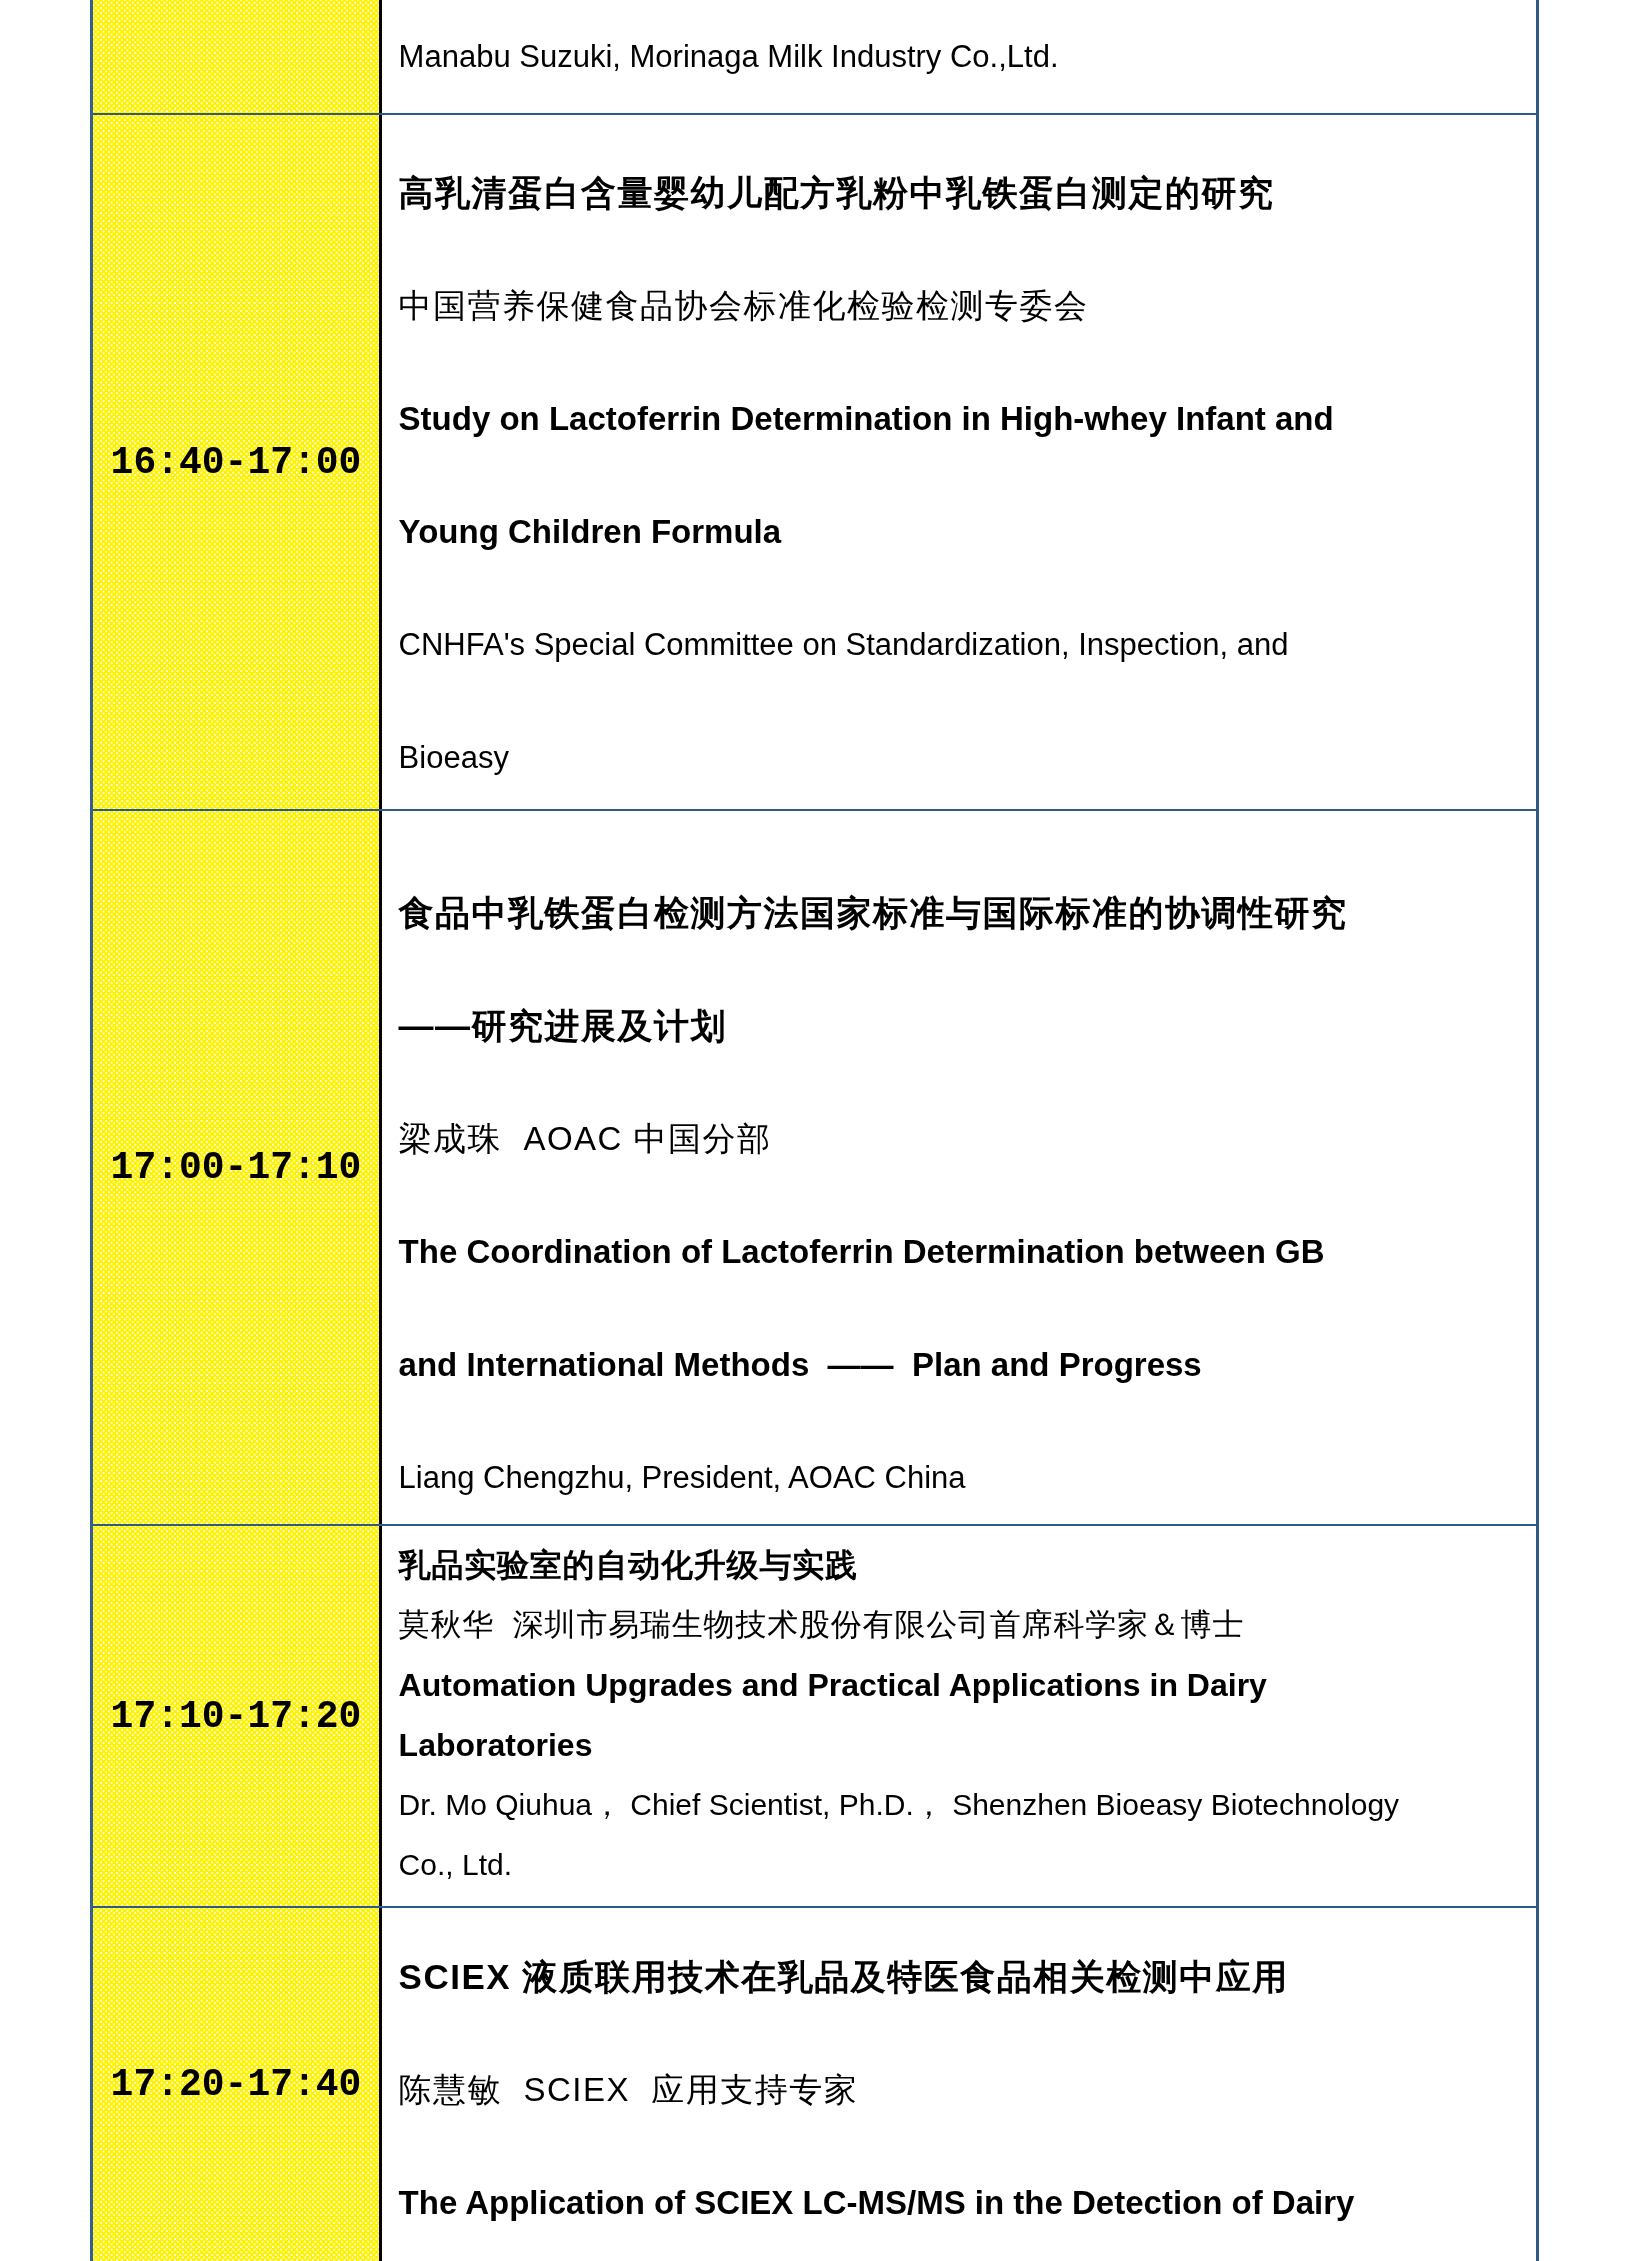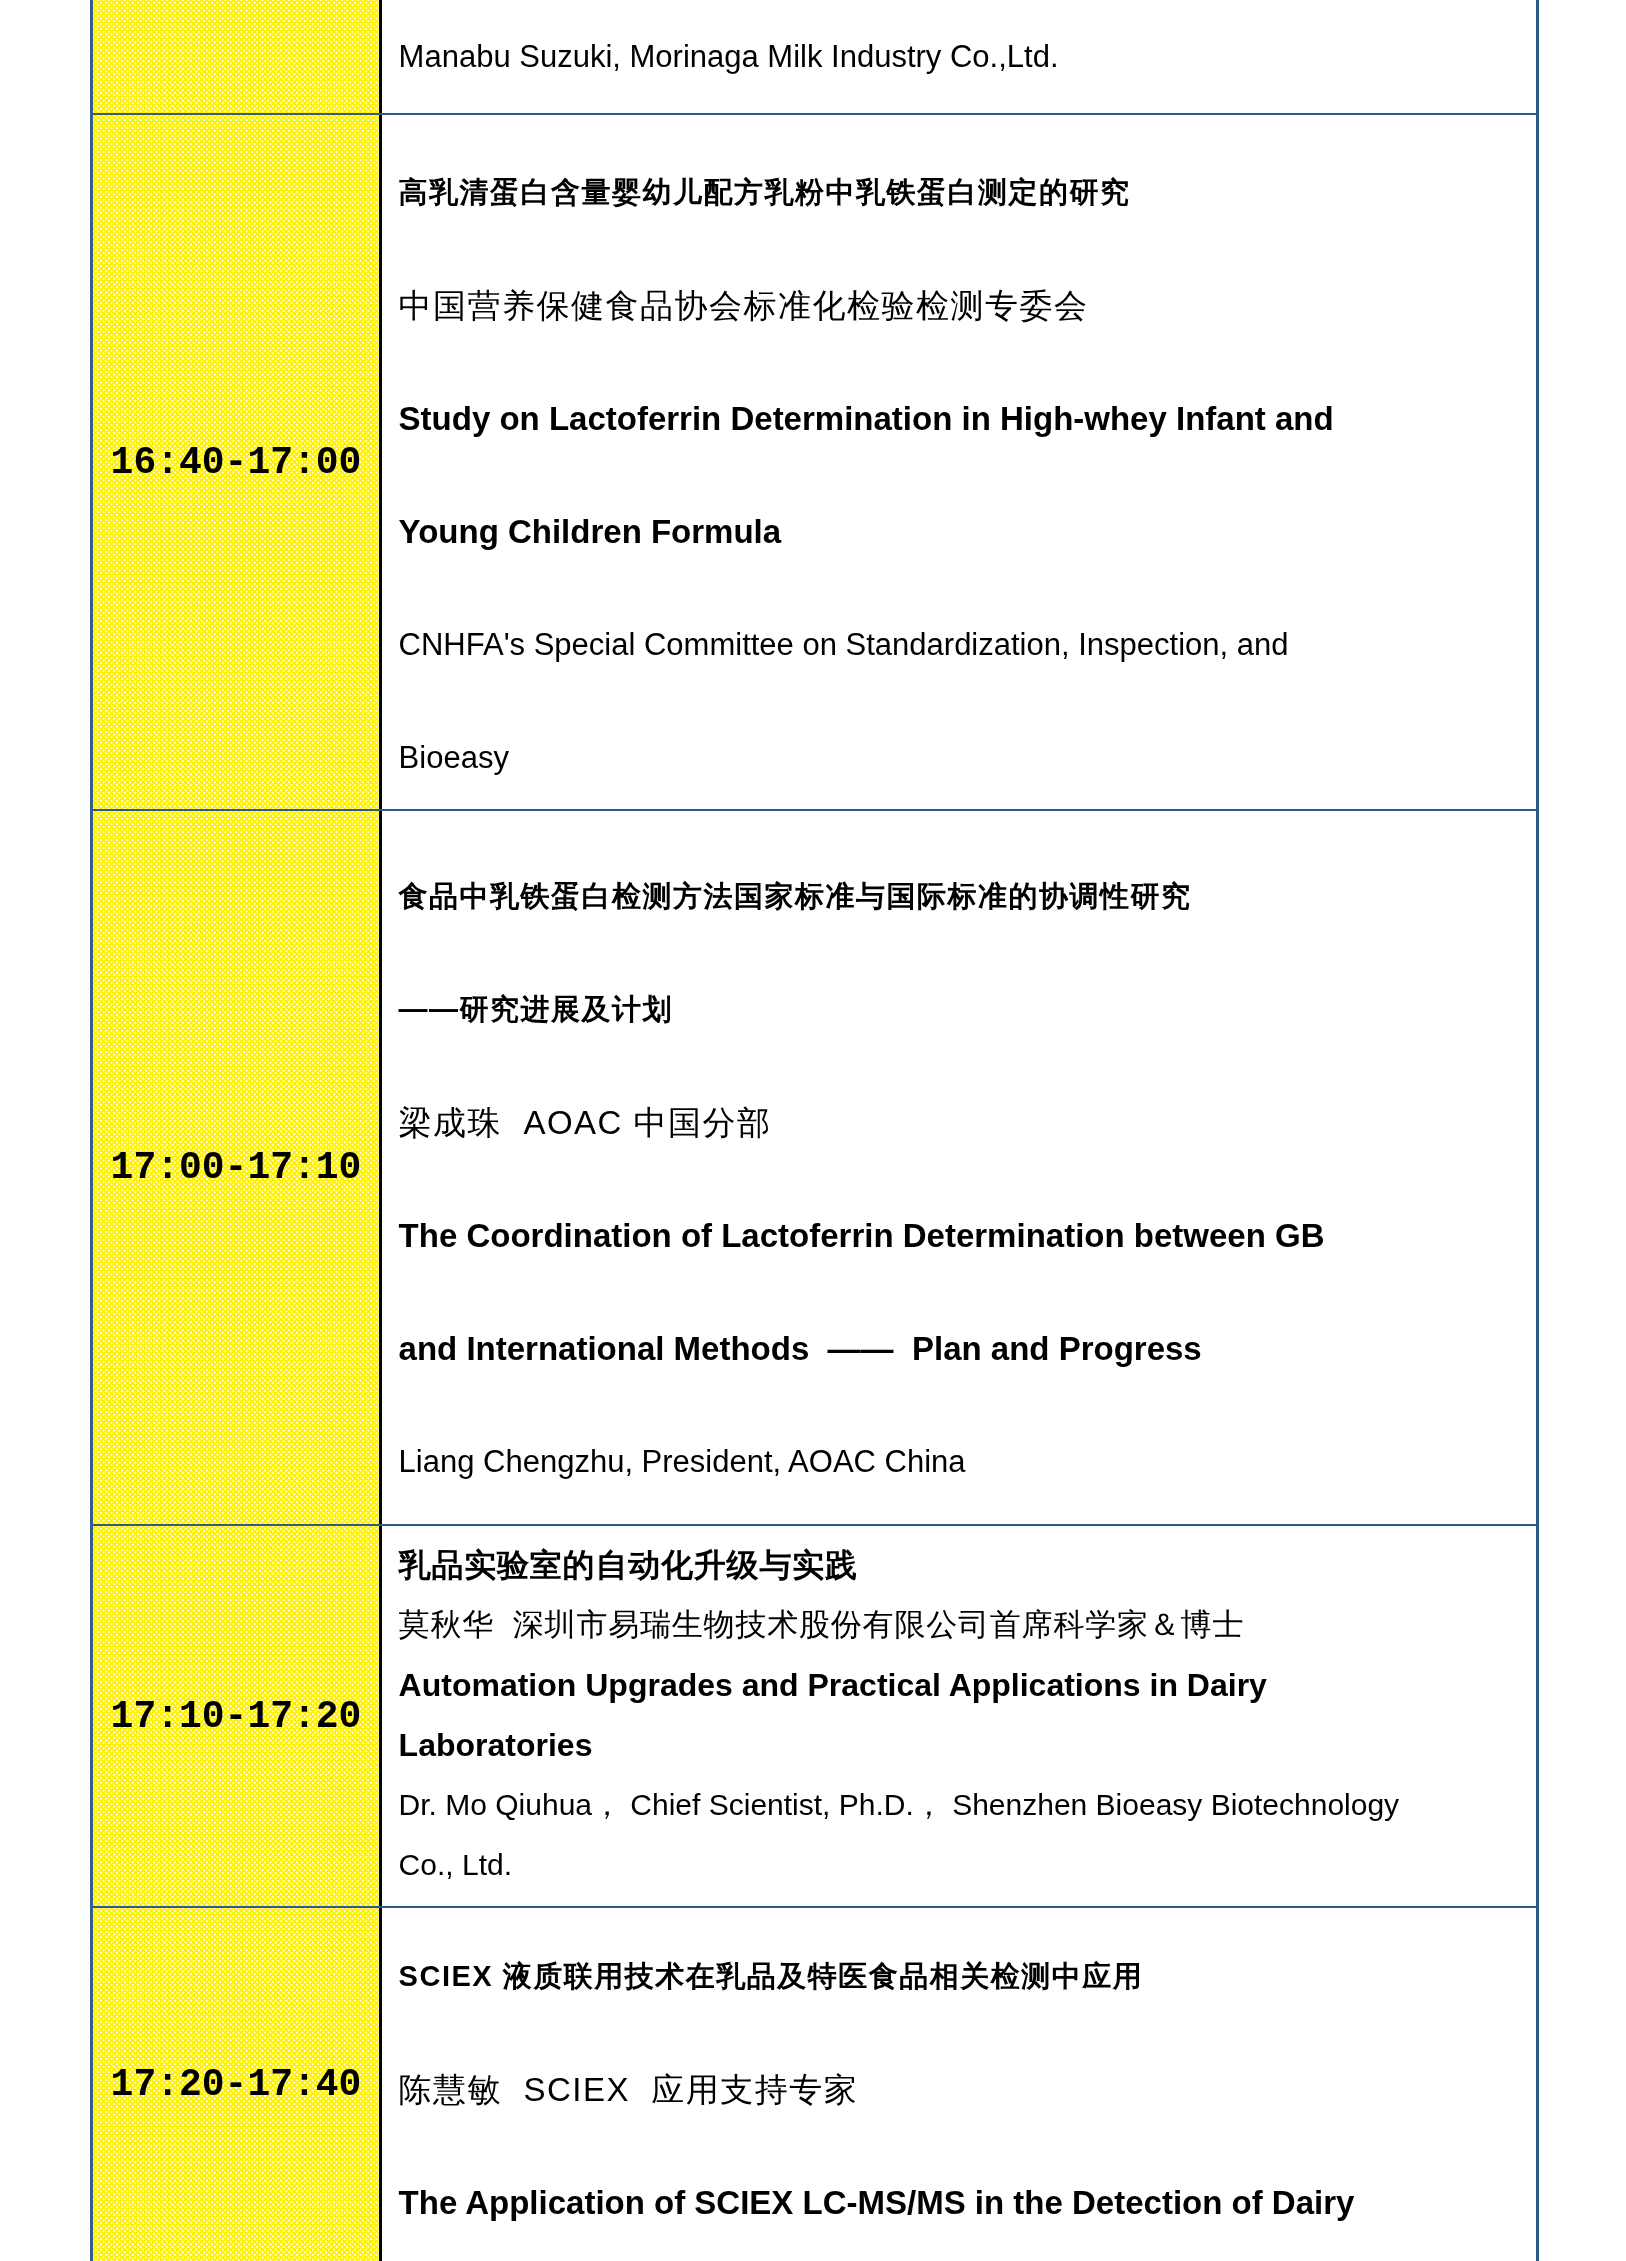--- a/index.html
+++ b/index.html
@@ -27,31 +27,31 @@
     background-position:0 0,2.6px 2.6px;
     display:flex;align-items:center;justify-content:center;font-family:Liberation Mono, monospace;
   }
   .time-label{font-weight:bold;font-size:38px;letter-spacing:0px;white-space:pre;}
   .content-cell{
     flex:1 1 auto;box-sizing:border-box;
     display:flex;flex-direction:column;justify-content:flex-start;
     padding-left:16.6px;padding-right:7.5px;overflow:hidden;background:#fff;
   }
   .ln{margin:0;white-space:pre;line-height:113px;}
-  .zh-b{font-weight:bold;font-size:29px;letter-spacing:1.5px;}
+  .zh-b{font-weight:bold;font-size:35px;letter-spacing:1.5px;}
   .zh{font-weight:normal;font-size:33px;letter-spacing:1.5px;}
   .en-b{font-weight:bold;font-size:33px;}
   .en{font-weight:normal;font-size:31px;}
   
   .r1{height:115px;}
   .r1 .content-cell{justify-content:center;}
   .r2{height:696px;}
   .r2 .content-cell{padding-top:21px;}
   .r3{height:715px;}
-  .r3 .content-cell{padding-top:29px;}
+  .r3 .content-cell{padding-top:45px;}
   .r4{height:382px;}
   .r4 .content-cell{padding-top:9px;}
   .r4 .ln{line-height:60px;}
   .r4 .zh-b{font-size:32px;letter-spacing:0.8px;}
   .r4 .zh{font-size:31px;letter-spacing:0.8px;}
   .r4 .en-b{font-size:32px;}
   .r4 .en{font-size:30px;}
   .r5 .content-cell{padding-top:12px;}
 </style>
 </head>

